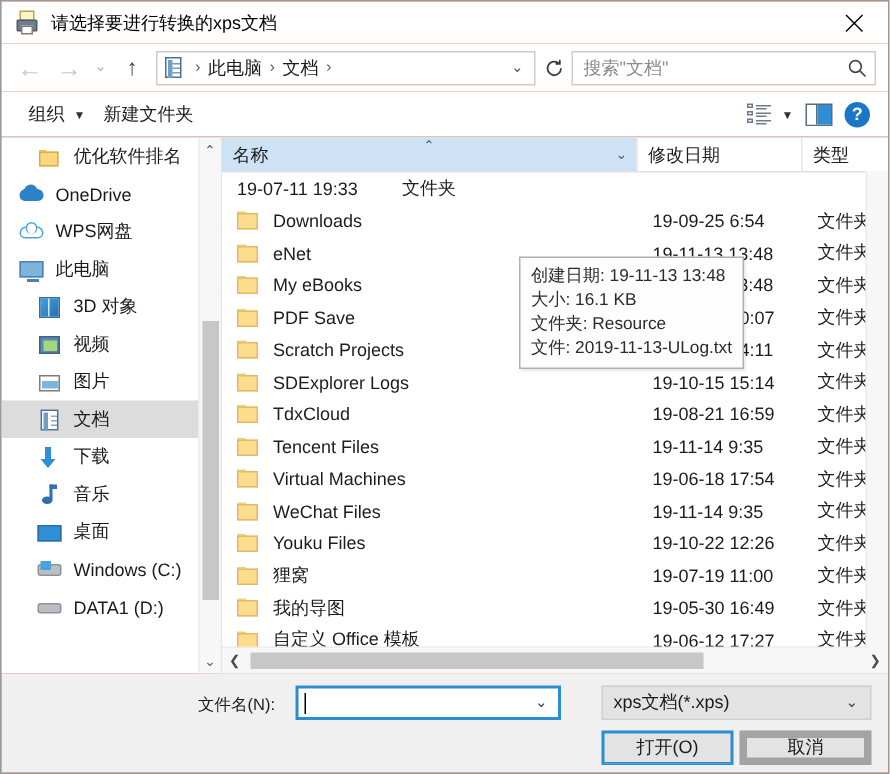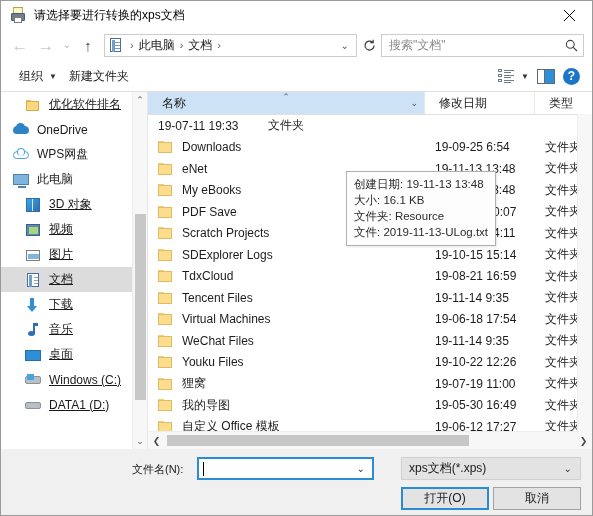--- a/index.html
+++ b/index.html
@@ -276,21 +276,21 @@
   .nav-item {
     height: 25px;
     display: flex;
     align-items: center;
     font-size: 12px;
     color: #1a1a1a;
     white-space: nowrap;
     padding-left: 12px;
     box-sizing: border-box;
   }
-  .nav-item.indent { padding-left: 24px; text-decoration: underline; }
+  .nav-item.indent { padding-left: 24px; }
   .nav-item.selected { background: #dcdcdc; }
   .nav-ico {
     width: 17px; height: 16px;
     margin-right: 7px;
     flex: none;
     position: relative;
   }
   .nav-label { overflow: hidden; text-overflow: clip; }
 
   
@@ -506,21 +506,21 @@
     min-height: 22px;
     display: flex;
     border-bottom: 1px solid #e0e0e0;
     background: #ffffff;
     font-size: 12px;
     color: #1c1c1c;
   }
   .col {
     display: flex;
     align-items: center;
-    padding-left: 14px;
+    padding-left: 7px;
     box-sizing: border-box;
     border-right: 1px solid #e8e8e8;
     position: relative;
     white-space: nowrap;
   }
   .col.name { width: 277px; background: #cde3f5; }
   .col.date { width: 110px; }
   .col.type { flex: 1; border-right: none; }
   .sort-arrow {
     position: absolute;
@@ -702,21 +702,21 @@
     position: absolute;
     top: 38px;
     width: 88px; height: 23px;
     font-size: 12px;
     color: #1a1a1a;
     display: flex;
     align-items: center;
     justify-content: center;
     box-sizing: border-box;
     background: #e3e3e3;
-    border: 1px solid #a3a3a3;
+    border: 5px solid #a3a3a3;
     white-space: nowrap;
   }
   .btn.primary {
     left: 400px;
     background: #e3e3e3;
     border: 1px solid #2a8dd4;
     outline: 1px solid #2a8dd4;
     outline-offset: -2px;
   }
   .btn.cancel { left: 492px; }

